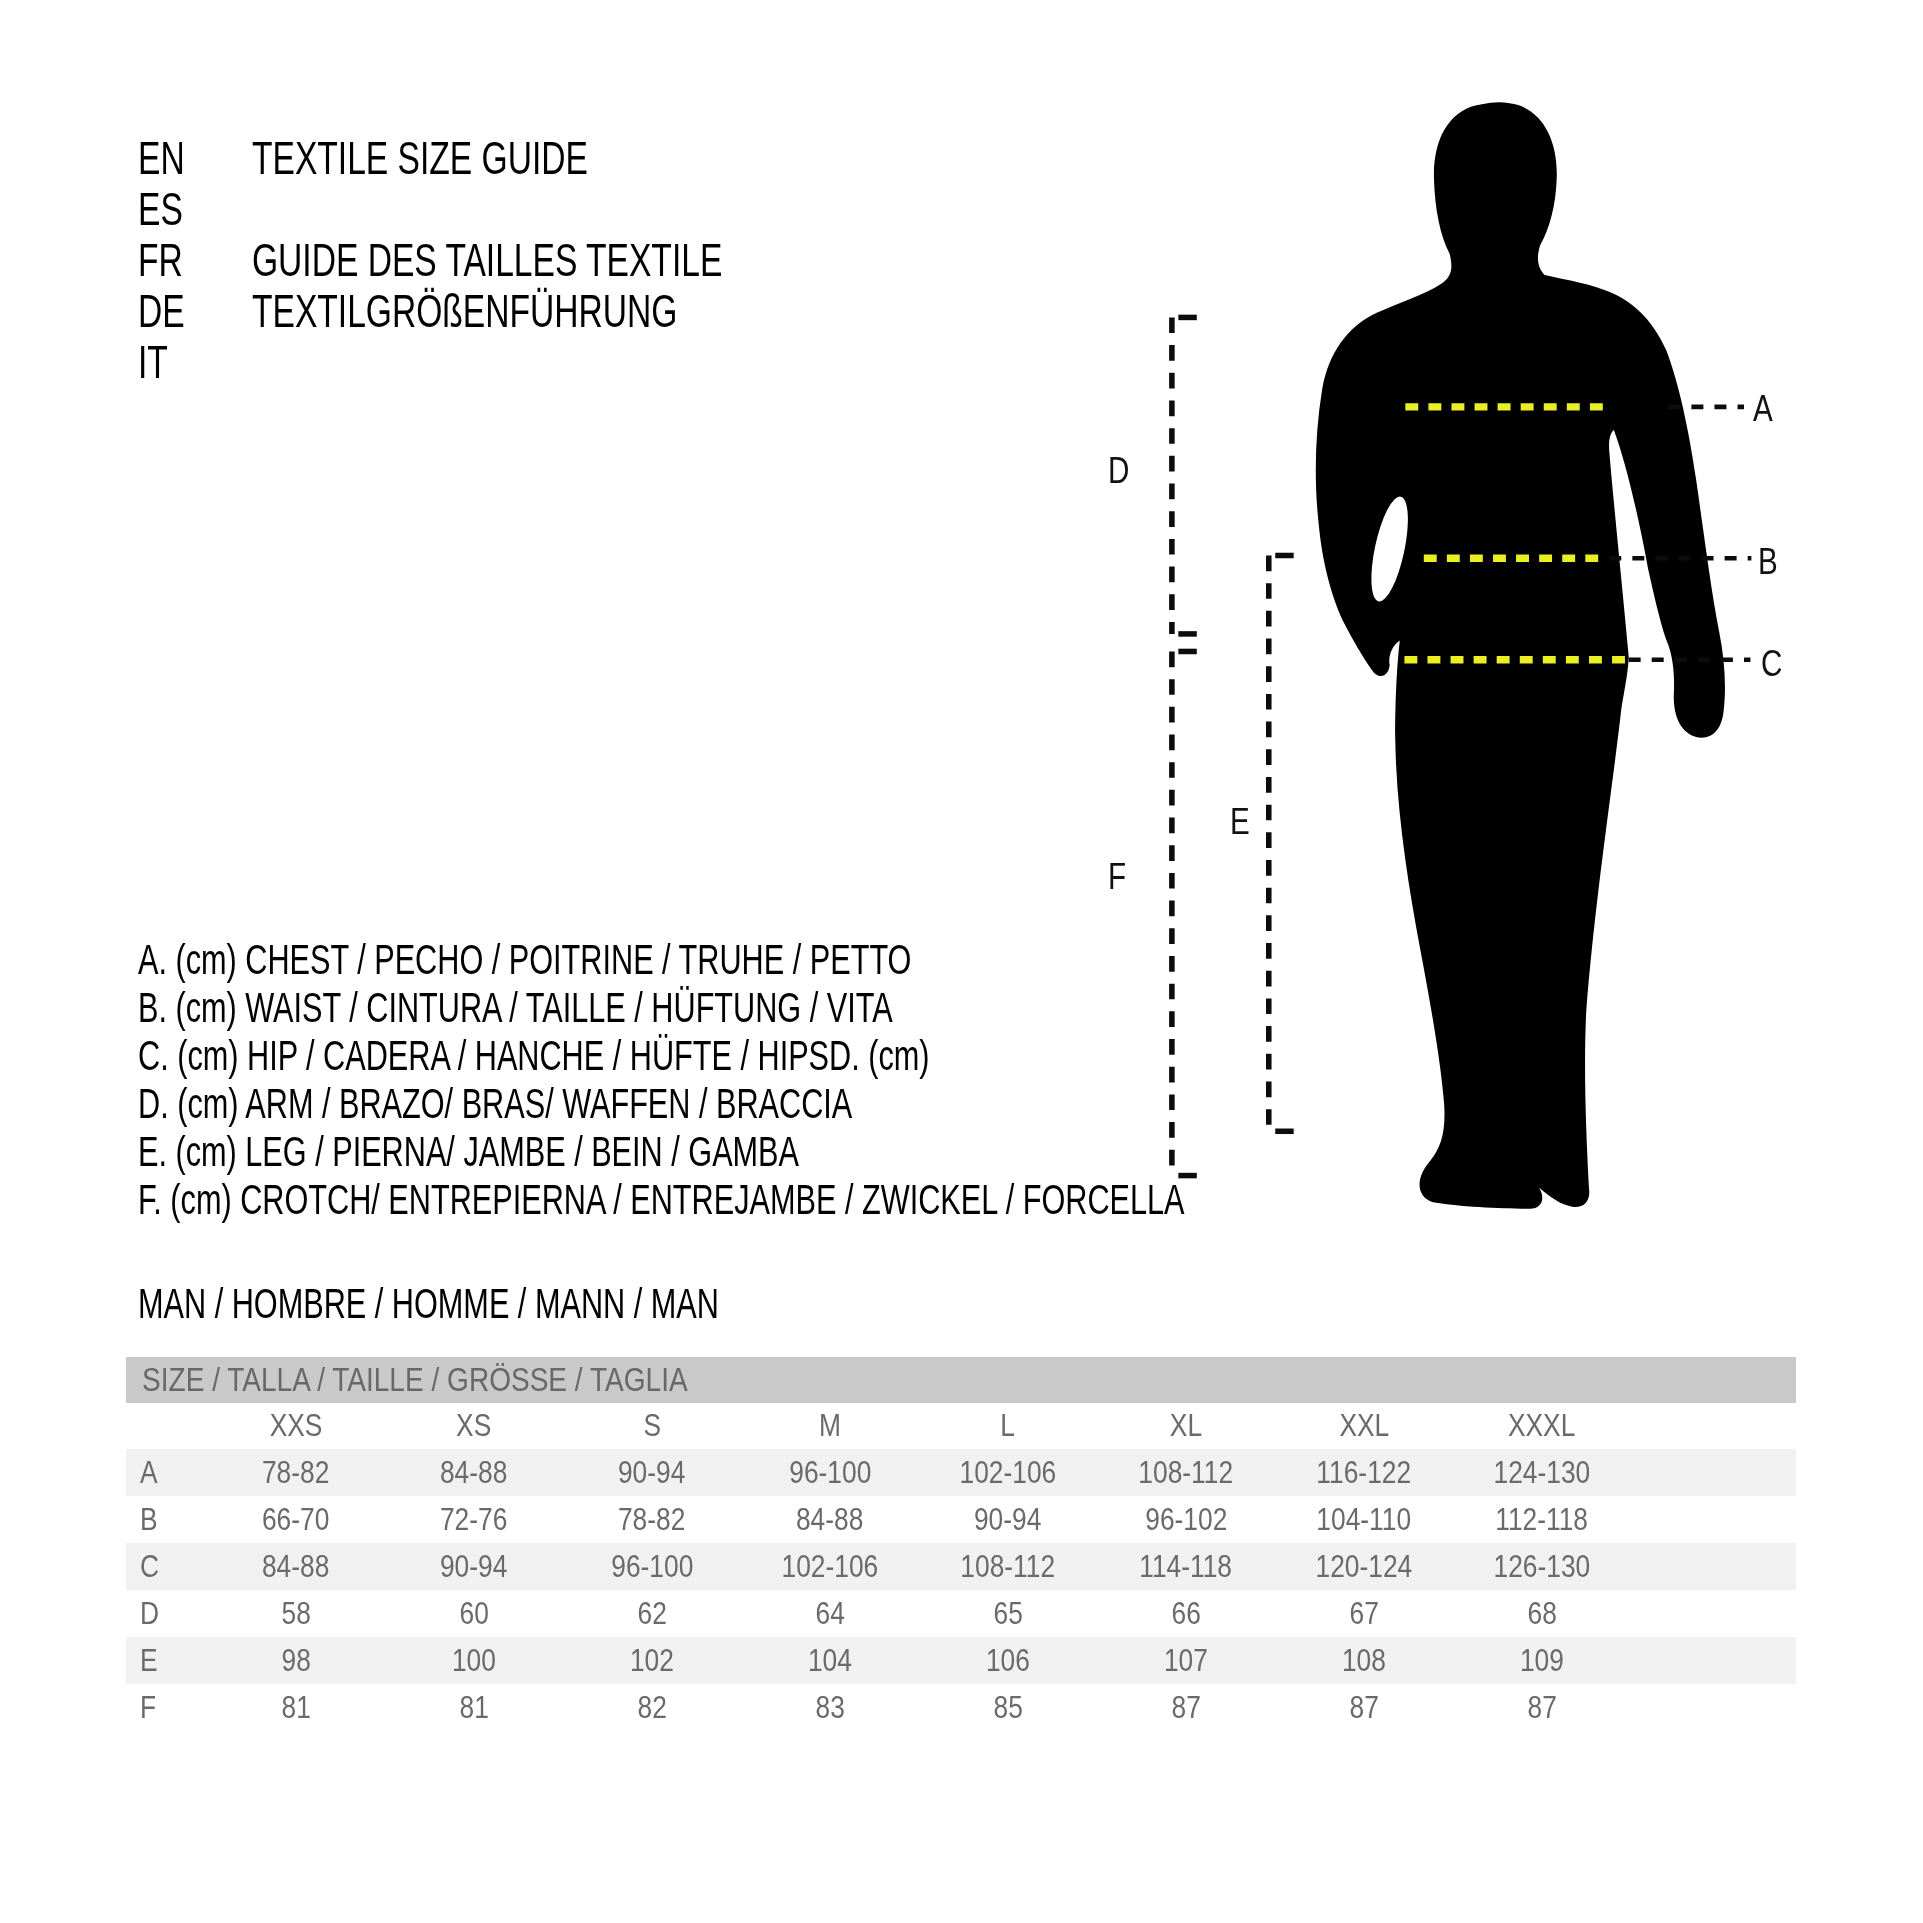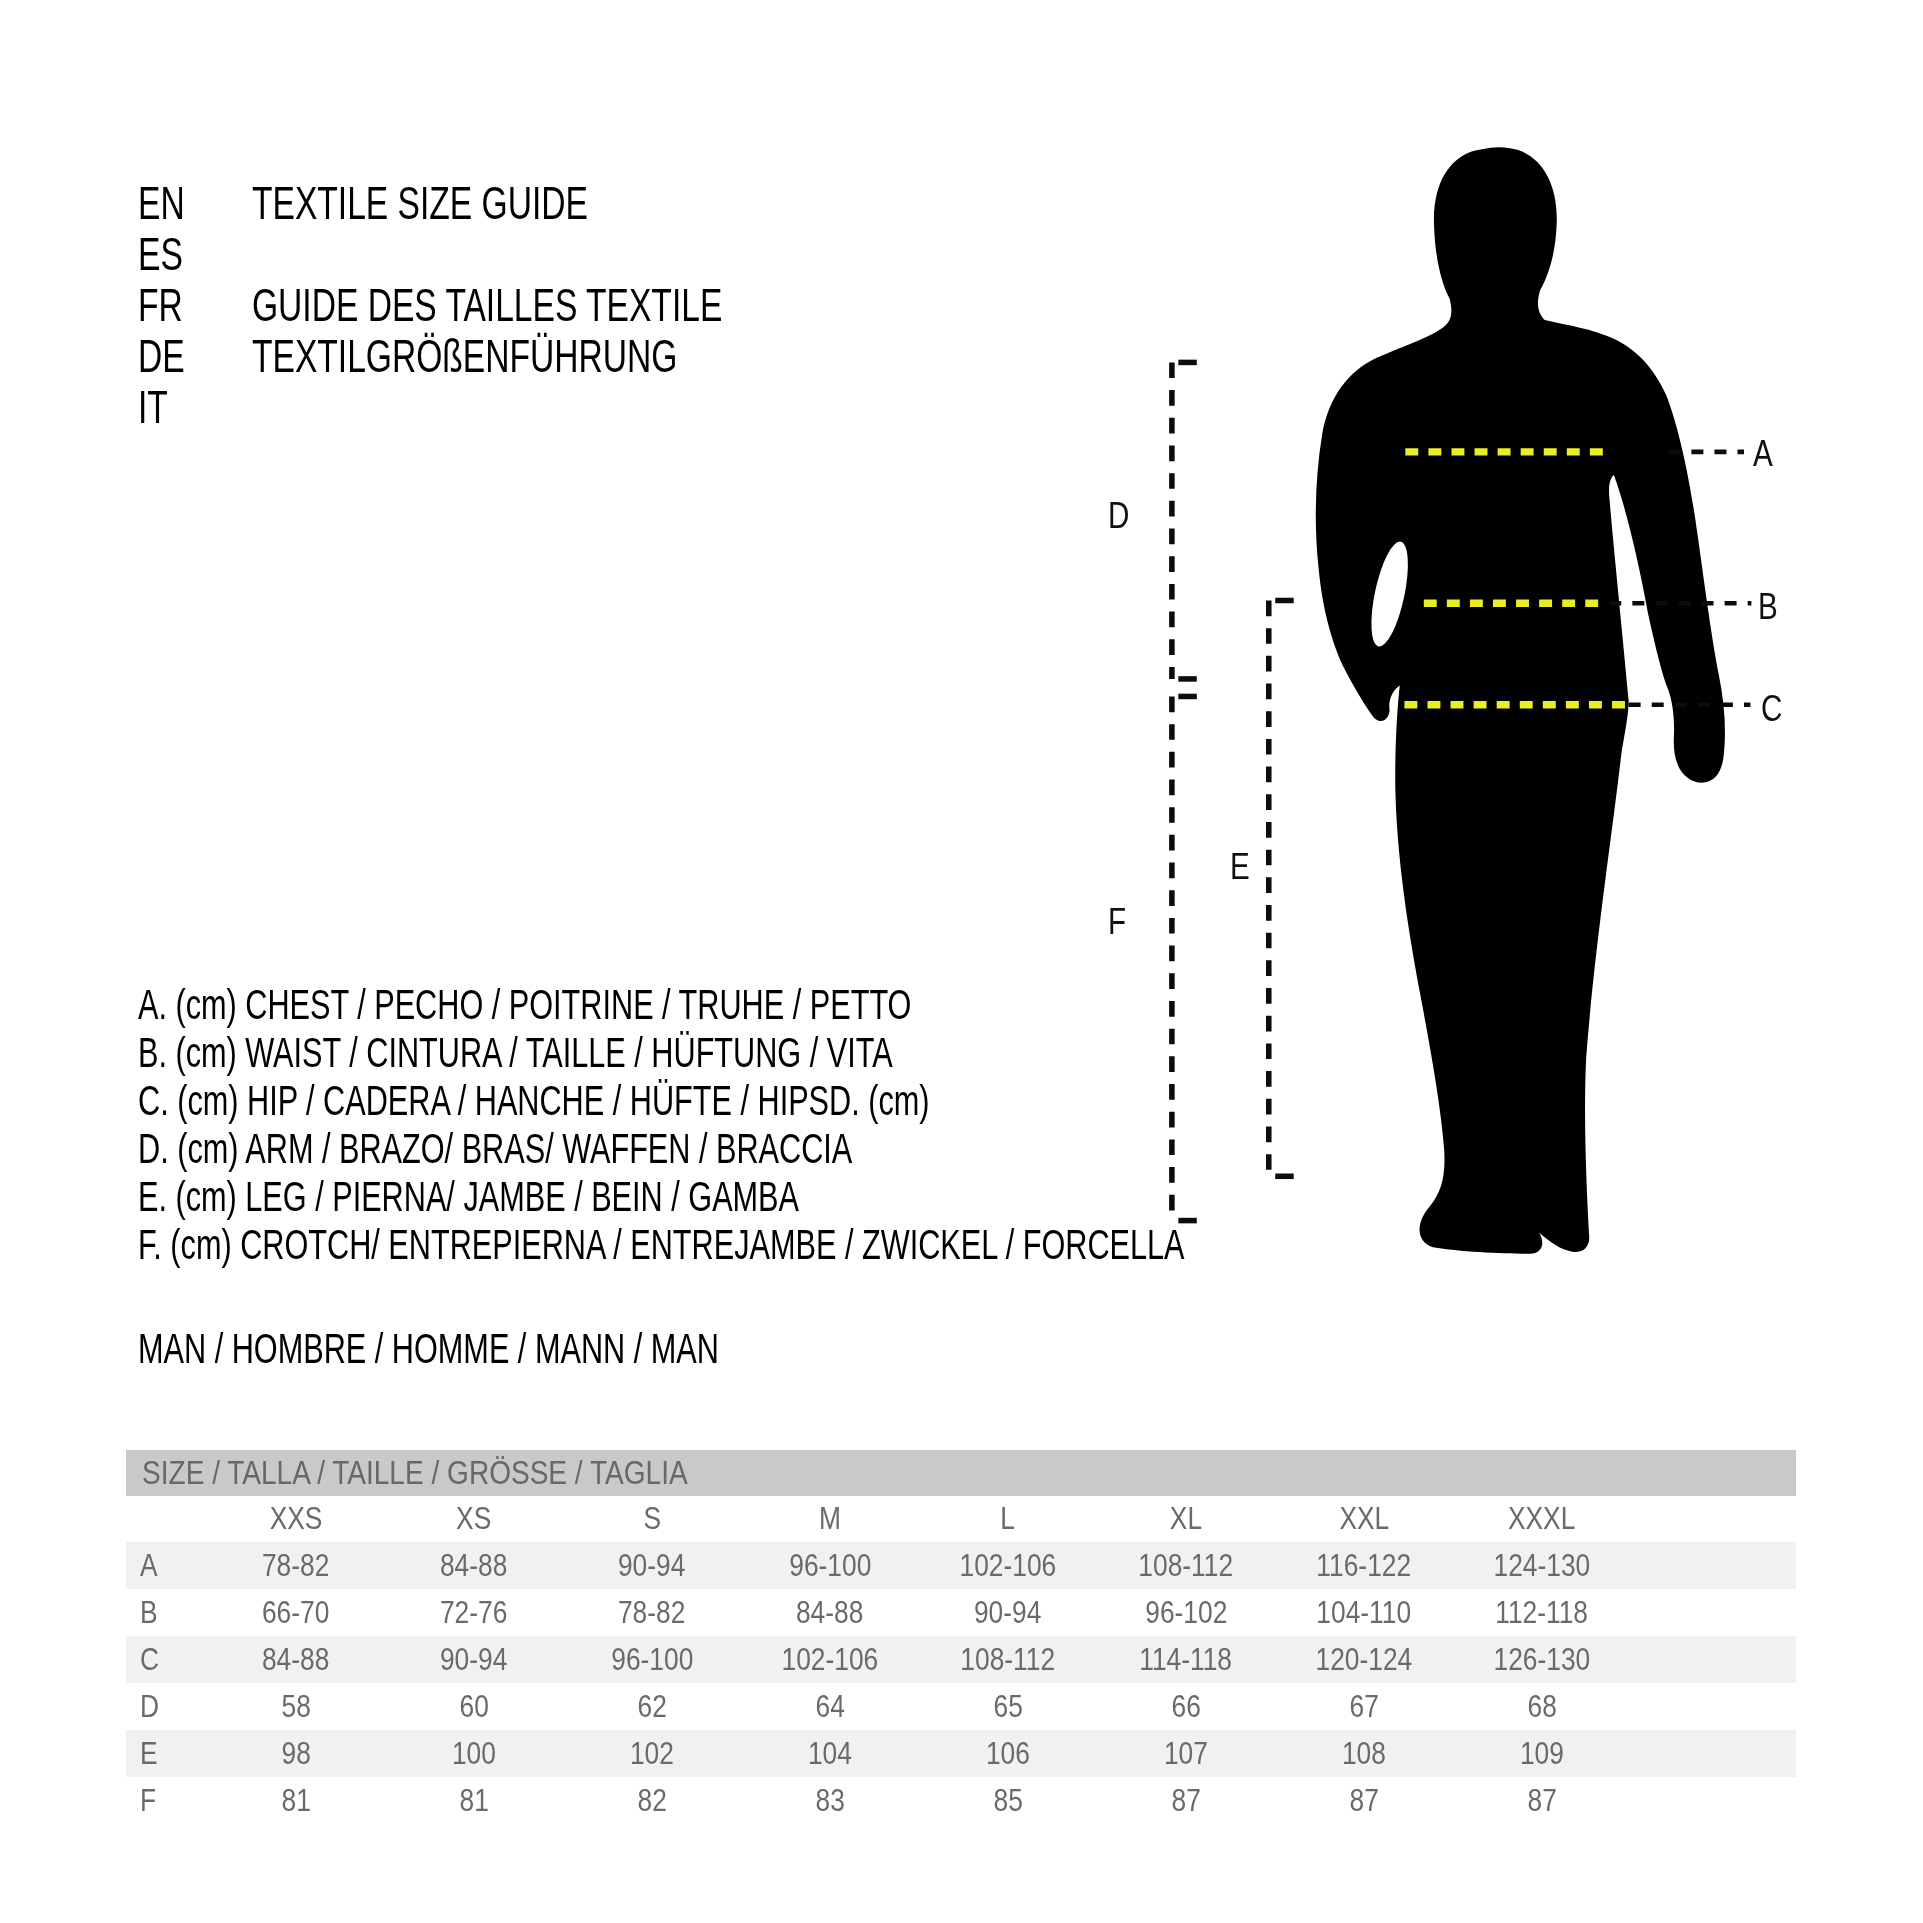--- a/index.html
+++ b/index.html
@@ -1,21 +1,21 @@
 <!DOCTYPE html>
 <html style="font-size:14.8px"><head>
 <meta charset="utf-8">
 <style>
   html,body{margin:0;padding:0;}
   body{
     width:1923px;height:1923px;background:#ffffff;overflow:hidden;
     font-family:"Liberation Sans","DejaVu Sans",sans-serif;
     -webkit-font-smoothing:antialiased;
   }
-  .page{position:relative;width:1923px;height:1733px;background:#fff;margin-top:45px;}
+  .page{position:relative;width:1923px;height:1733px;background:#fff;}
 
   
   .cnd{display:inline-block;transform:scaleX(.73);transform-origin:left center;white-space:nowrap;}
   .cnd-mid{display:inline-block;transform:scaleX(.85);transform-origin:center center;white-space:nowrap;}
   .cnd-left{display:inline-block;transform:scaleX(.85);transform-origin:left center;white-space:nowrap;}
 
   
   .lang-block{position:absolute;left:138px;top:133px;color:#000;}
   .lang-row{display:flex;height:51px;line-height:51px;font-size:46px;}
   .lang-code{width:114px;flex:0 0 114px;}
@@ -24,21 +24,21 @@
   .fig-label{position:absolute;font-size:37px;line-height:37px;color:#111;}
   .fig-label .cnd{transform:scaleX(.8);}
 
   
   .meas-block{position:absolute;left:138px;top:936px;color:#000;}
   .meas-row{height:48px;line-height:48px;font-size:42px;}
 
   .cat-line{position:absolute;left:138px;top:1280px;height:48px;line-height:48px;font-size:42px;color:#000;text-align:right;}
 
   
-  .size-table{position:absolute;left:126px;top:1405px;width:1670px;}
+  .size-table{position:absolute;left:126px;top:1357px;width:1670px;}
   .t-band{height:46px;line-height:46px;background:#c9c9c9;color:#68686a;font-size:33px;padding-left:15.7px;box-sizing:border-box;}
   .t-row{display:grid;grid-template-columns:81px repeat(8,178px) 1fr;height:47px;line-height:47px;}
   .t-row.stripe{background:#f1f1f1;}
   .t-cell{text-align:center;font-size:31px;color:#6a6a6a;overflow:visible;}
   .t-cell.t-label{text-align:left;padding-left:14px;box-sizing:border-box;}
   .t-sizes{height:46px;line-height:46px;}
 </style>
 </head>
 <body>
 

